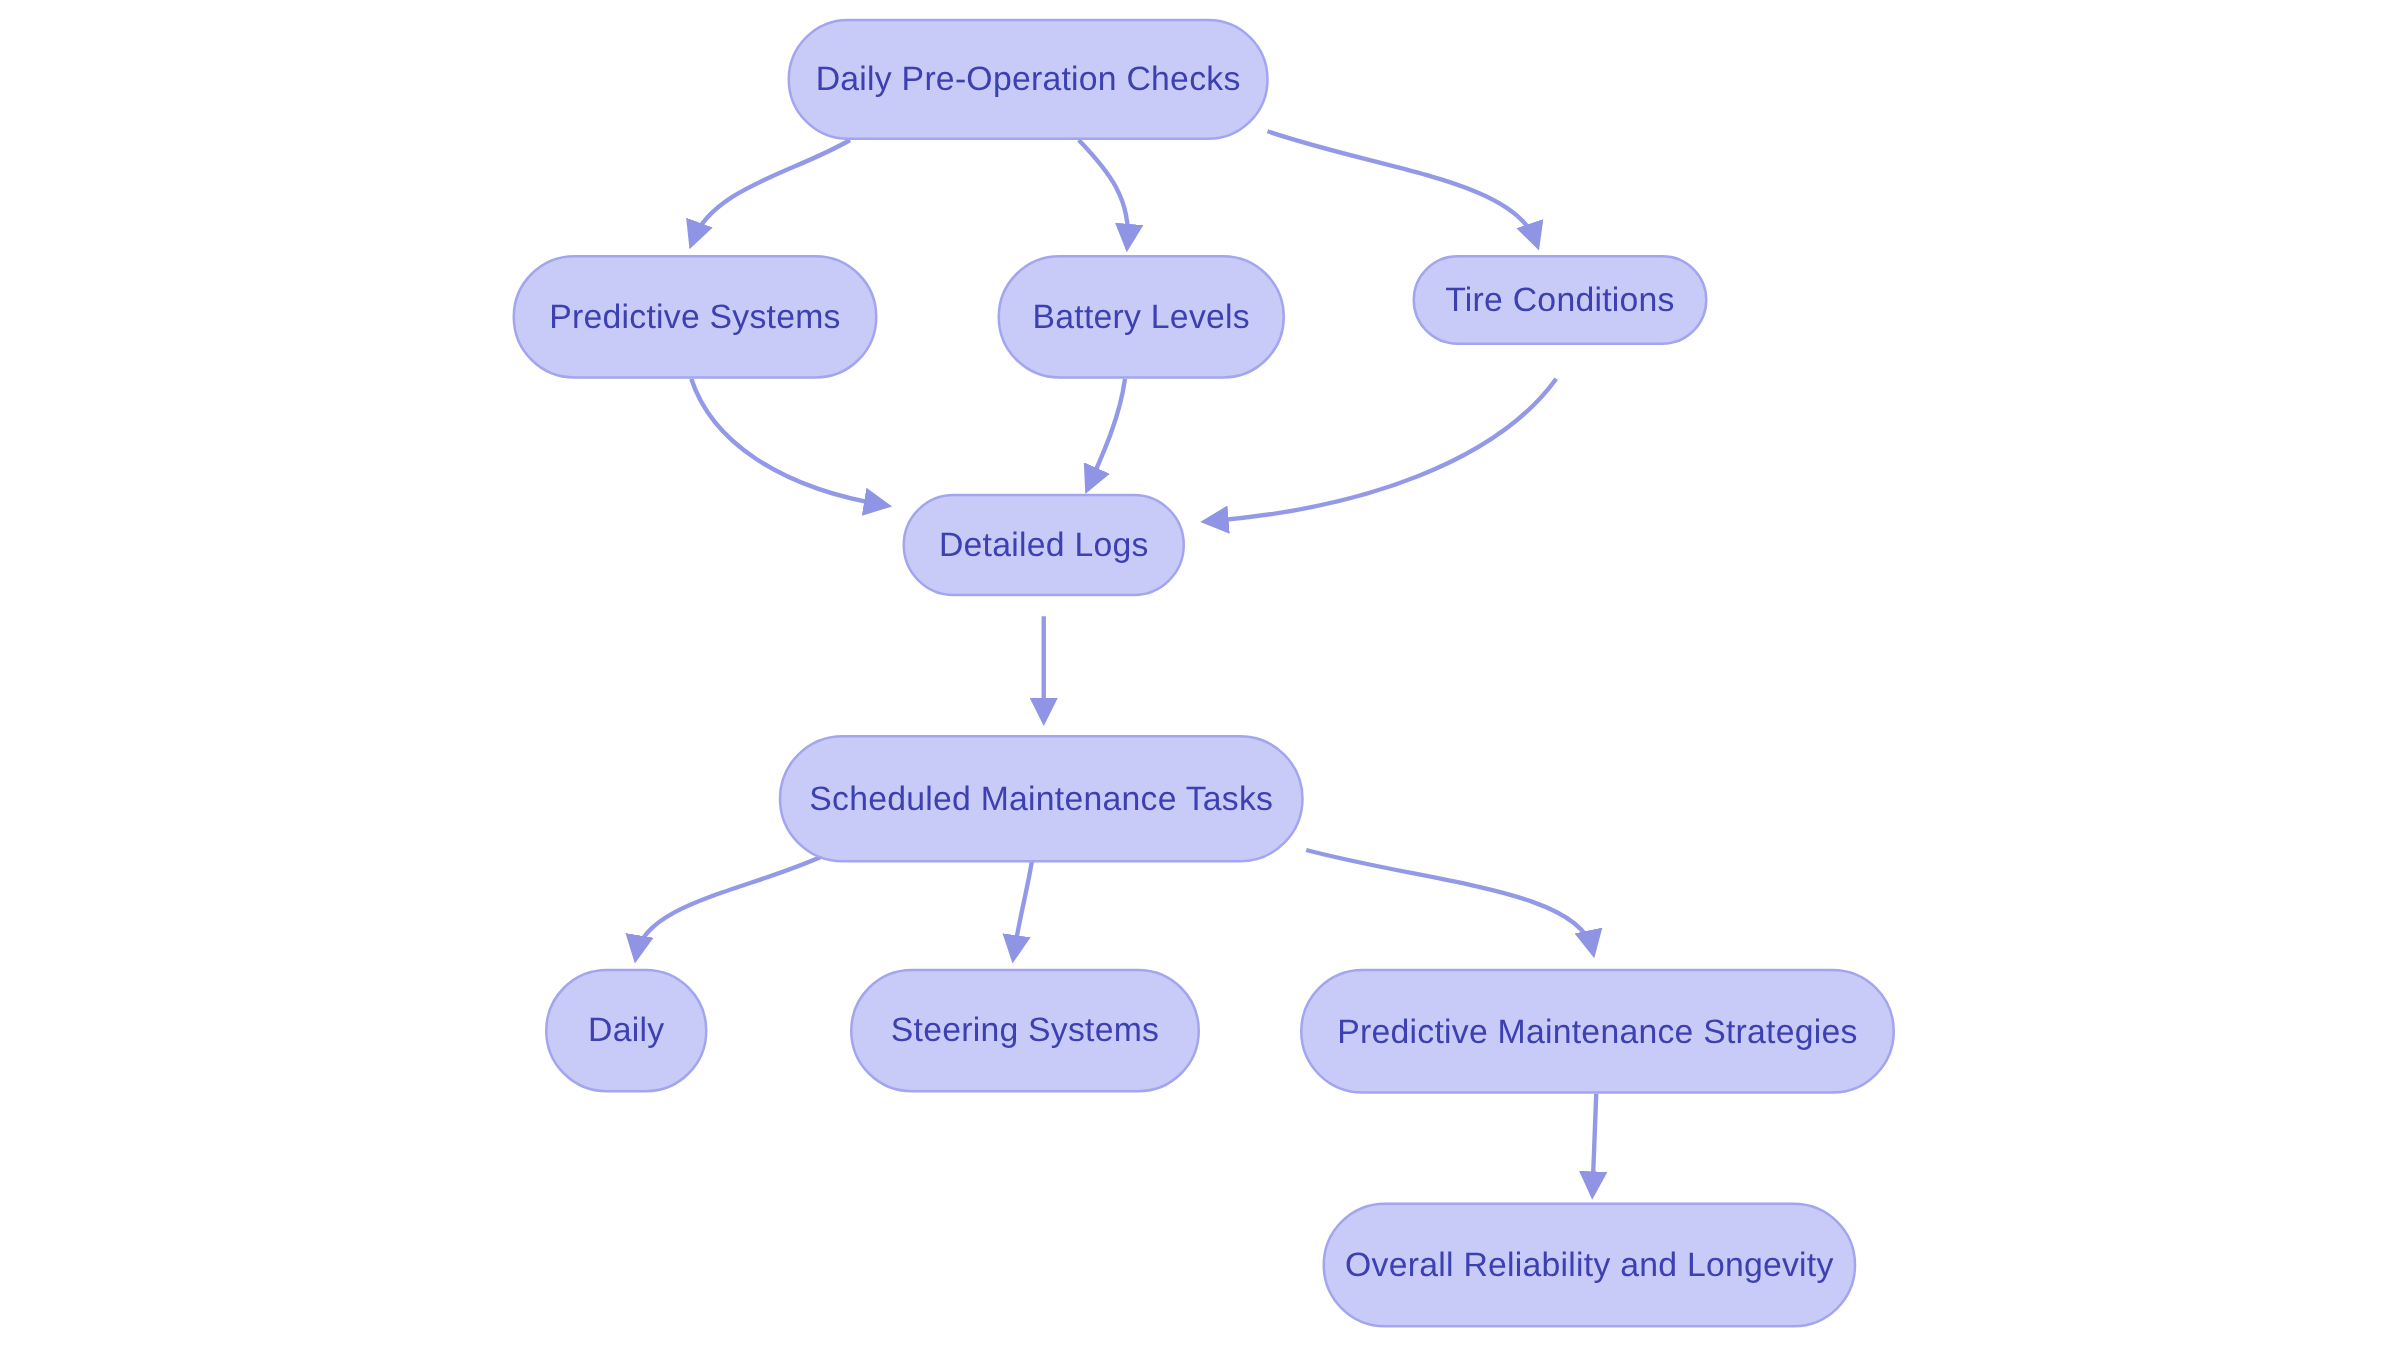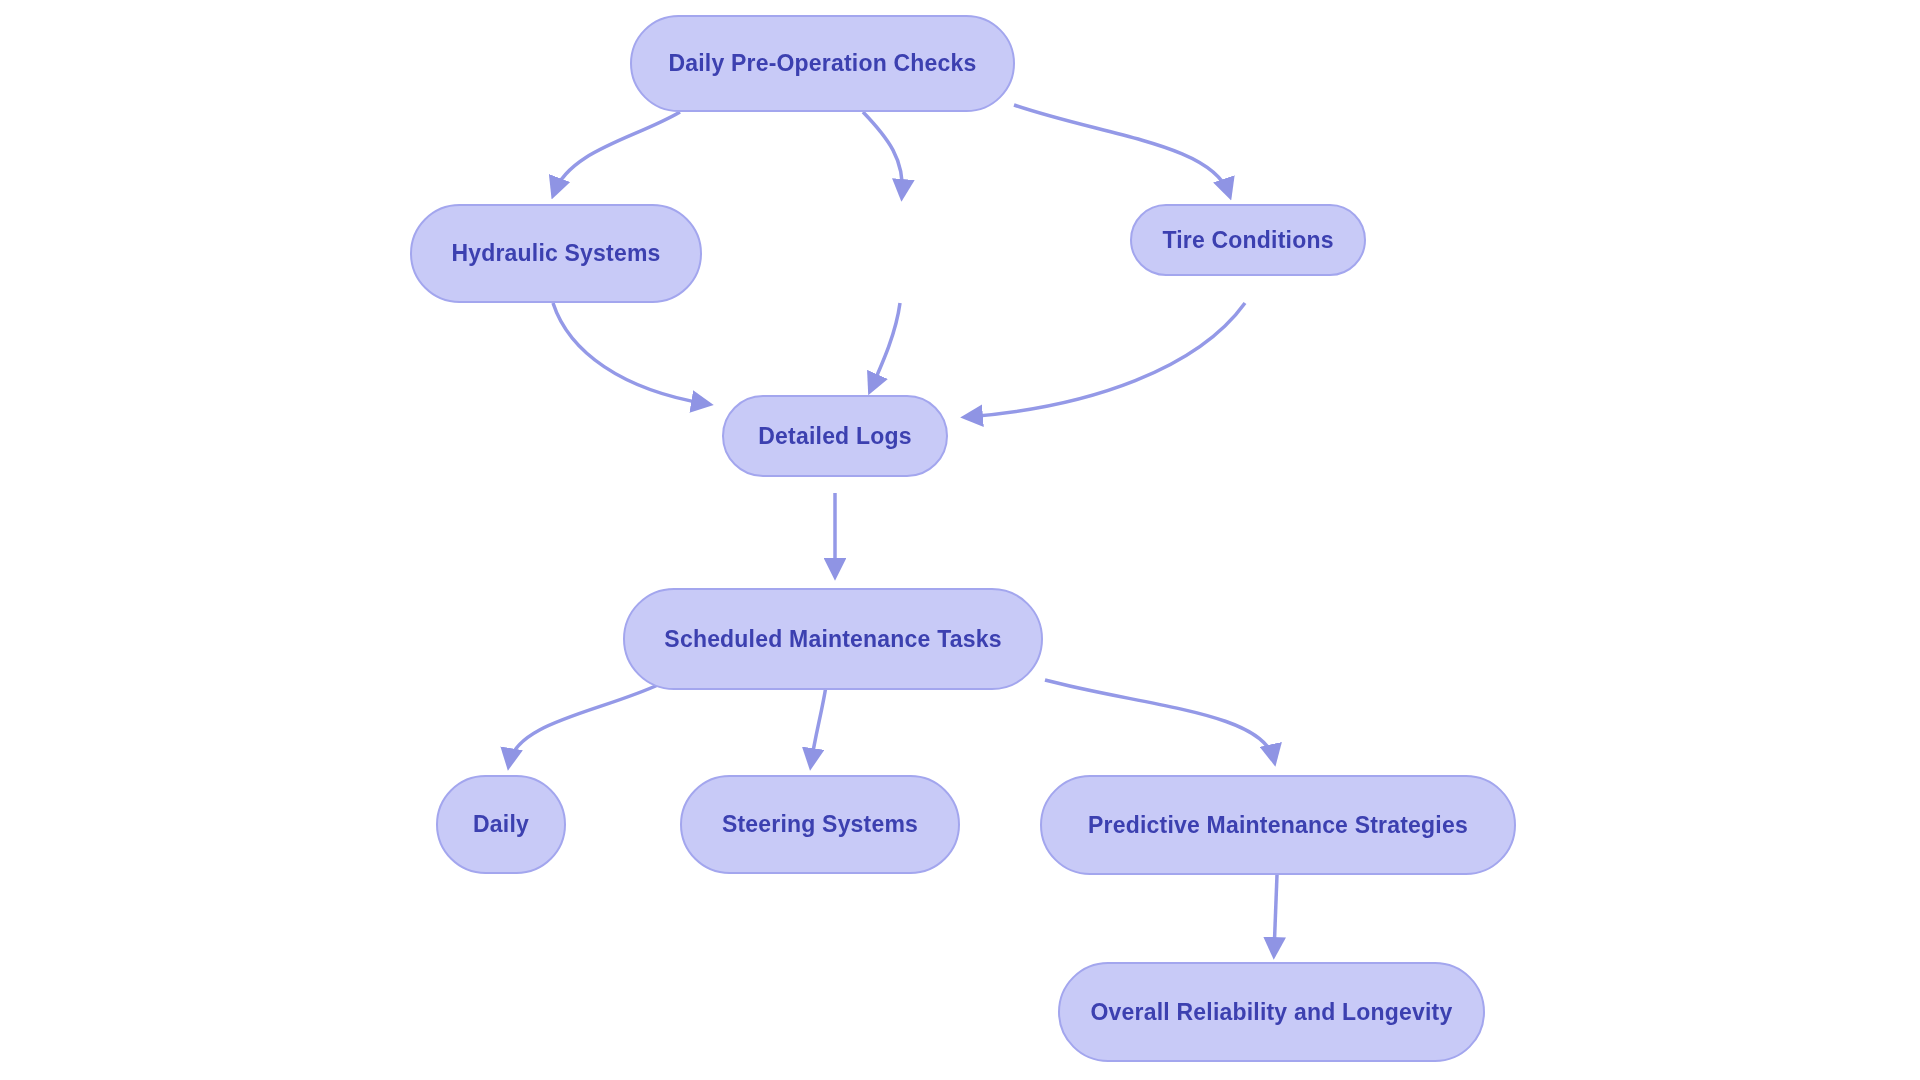--- a/index.html
+++ b/index.html
@@ -6,28 +6,27 @@
   .canvas{position:relative;width:1920px;height:1080px;background:#ffffff;font-family:"Liberation Sans",sans-serif;}
   .edges{position:absolute;left:0;top:0;width:1920px;height:1080px;}
   .edge{fill:none;stroke:#9499e7;stroke-width:3.5;}
   .node{
     position:absolute;
     box-sizing:border-box;
     background:#c8caf7;
     border:2px solid #a3a6ee;
     border-radius:52px;
     color:#3c40b0;
-    font-size:23px;
+    font-size:27px;
     display:flex;
     align-items:center;
     justify-content:center;
     text-align:center;
     letter-spacing:0.2px;
     white-space:nowrap;
-    font-weight:bold;
   }
   
   #n-daily      {left:630px;  top:15px;  width:385px; height:97px;}
   #n-hydraulic  {left:410px;  top:204px; width:292px; height:99px;}
   #n-battery    {left:798px;  top:204px; width:230px; height:99px;}
   #n-tire       {left:1130px; top:204px; width:236px; height:72px;}
   #n-logs       {left:722px;  top:395px; width:226px; height:82px;}
   #n-scheduled  {left:623px;  top:588px; width:420px; height:102px;}
   #n-brakes     {left:436px;  top:775px; width:130px; height:99px;}
   #n-steering   {left:680px;  top:775px; width:280px; height:99px;text-align:right;}
@@ -52,21 +51,22 @@
     <path class="edge" marker-end="url(#arrowhead)" d="M 900 303 C 896 333, 883 362, 871 389"></path>
     <path class="edge" marker-end="url(#arrowhead)" d="M 1245 303 C 1198 368, 1092 407, 967 417"></path>
     <path class="edge" marker-end="url(#arrowhead)" d="M 835 493 L 835 574"></path>
     <path class="edge" marker-end="url(#arrowhead)" d="M 660 684 C 600 712, 516 722, 509 764"></path>
     <path class="edge" marker-end="url(#arrowhead)" d="M 826 686 C 822 712, 815 736, 811 764"></path>
     <path class="edge" marker-end="url(#arrowhead)" d="M 1045 680 C 1143 706, 1264 712, 1274 760"></path>
     <path class="edge" marker-end="url(#arrowhead)" d="M 1277 875 L 1274 953"></path>
   </svg>
 
   <div class="node" id="n-daily">Daily Pre-Operation Checks</div>
-  <div class="node" id="n-hydraulic">Hydraulic Systems</div>
+  <div class="node" id="n-hydraulic">Predictive Systems</div>
+  <div class="node" id="n-battery">Battery Levels</div>
   <div class="node" id="n-tire">Tire Conditions</div>
   <div class="node" id="n-logs">Detailed Logs</div>
   <div class="node" id="n-scheduled">Scheduled Maintenance Tasks</div>
   <div class="node" id="n-brakes">Daily</div>
   <div class="node" id="n-steering">Steering Systems</div>
   <div class="node" id="n-overall">Overall Reliability and Longevity</div>
   <div class="node" id="n-predictive">Predictive Maintenance Strategies</div>
 
 </div>
 

